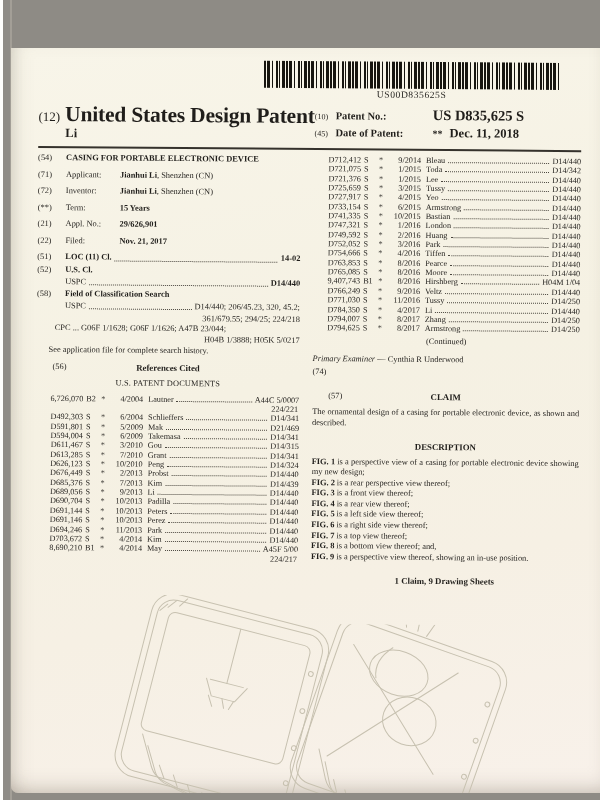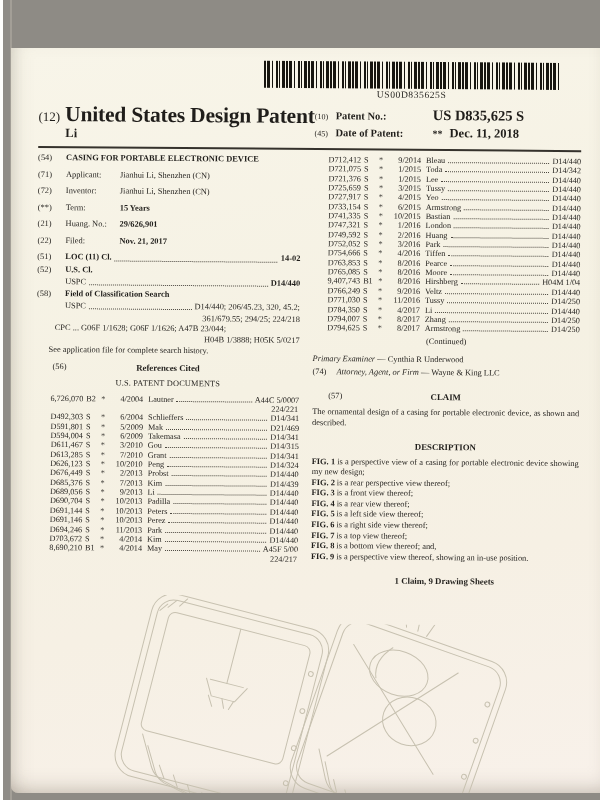--- a/index.html
+++ b/index.html
@@ -52,21 +52,21 @@
   .patent-date{font-weight:bold;font-size:12.5px;white-space:nowrap;}
   .star2{font-size:10px;font-weight:bold;margin-right:7px;}
   .rule{border:none;border-top:2px solid #35322c;margin:5px 0 5px;}
   
   .cols{display:flex;gap:13px;font-size:8.4px;line-height:1.26;}
   .col-l{width:263px;flex:none;}
   .col-r{flex:1;min-width:0;}
   .bib-row{display:flex;margin-bottom:6px;}
   .bcode{width:28px;flex:none;}
   .blabel{width:54px;flex:none;}
-  b.nm{font-weight:normal;}
+  b.nm{font-weight:bold;}
   .bold{font-weight:bold;}
   .lead{flex:1;border-bottom:1px dotted #4a463e;margin:0 3px 2px 3px;min-width:8px;}
   .cl-row{display:flex;margin-bottom:1.5px;}
   .indent{margin-left:28px;}
   .rt{text-align:right;}
   .just{text-align:justify;}
   .sec-head{position:relative;text-align:center;font-weight:bold;font-size:8.8px;margin:7px 0 5px;}
   .sec-head .scode{position:absolute;left:16px;font-weight:normal;font-size:8.4px;}
   .sub-head{text-align:center;font-size:8.3px;margin:0 0 5px;letter-spacing:.2px;}
   
@@ -149,21 +149,21 @@
         </div>
 
         <div class="bib-row">
           <span class="bcode">(**)</span>
           <span class="blabel">Term:</span>
           <span class="bold">15 Years</span>
         </div>
 
         <div class="bib-row">
           <span class="bcode">(21)</span>
-          <span class="blabel">Huang. No.:</span>
+          <span class="blabel">Appl. No.:</span>
           <span class="bold">29/626,901</span>
         </div>
 
         <div class="bib-row">
           <span class="bcode">(22)</span>
           <span class="blabel">Filed:</span>
           <span class="bold">Nov. 21, 2017</span>
         </div>
 
         <div class="cl-row">
@@ -633,21 +633,20 @@
 
           </div>
           </div>
         <div class="continued">(Continued)</div>
 
         <div class="exam-row">
           <span><span class="ital">Primary Examiner</span> <span>— Cynthia R Underwood</span></span>
         </div>
         <div class="exam-row">
           <span class="bcode" style="width:24px;flex:none;">(74)</span>
-          <span><span class="ital">Attorney, Agent, or Firm</span> <span>— Wayne &amp; King LLC</span></span>
         </div>
 
         <div class="sec-head" style="margin-top:14px;">
           <span class="scode">(57)</span>
           <span>CLAIM</span>
         </div>
         <div class="claim-text just">The ornamental design of a casing for portable electronic device, as shown and described.</div>
 
         <div class="sec-head" style="margin-top:12px;">
           <span>DESCRIPTION</span>

